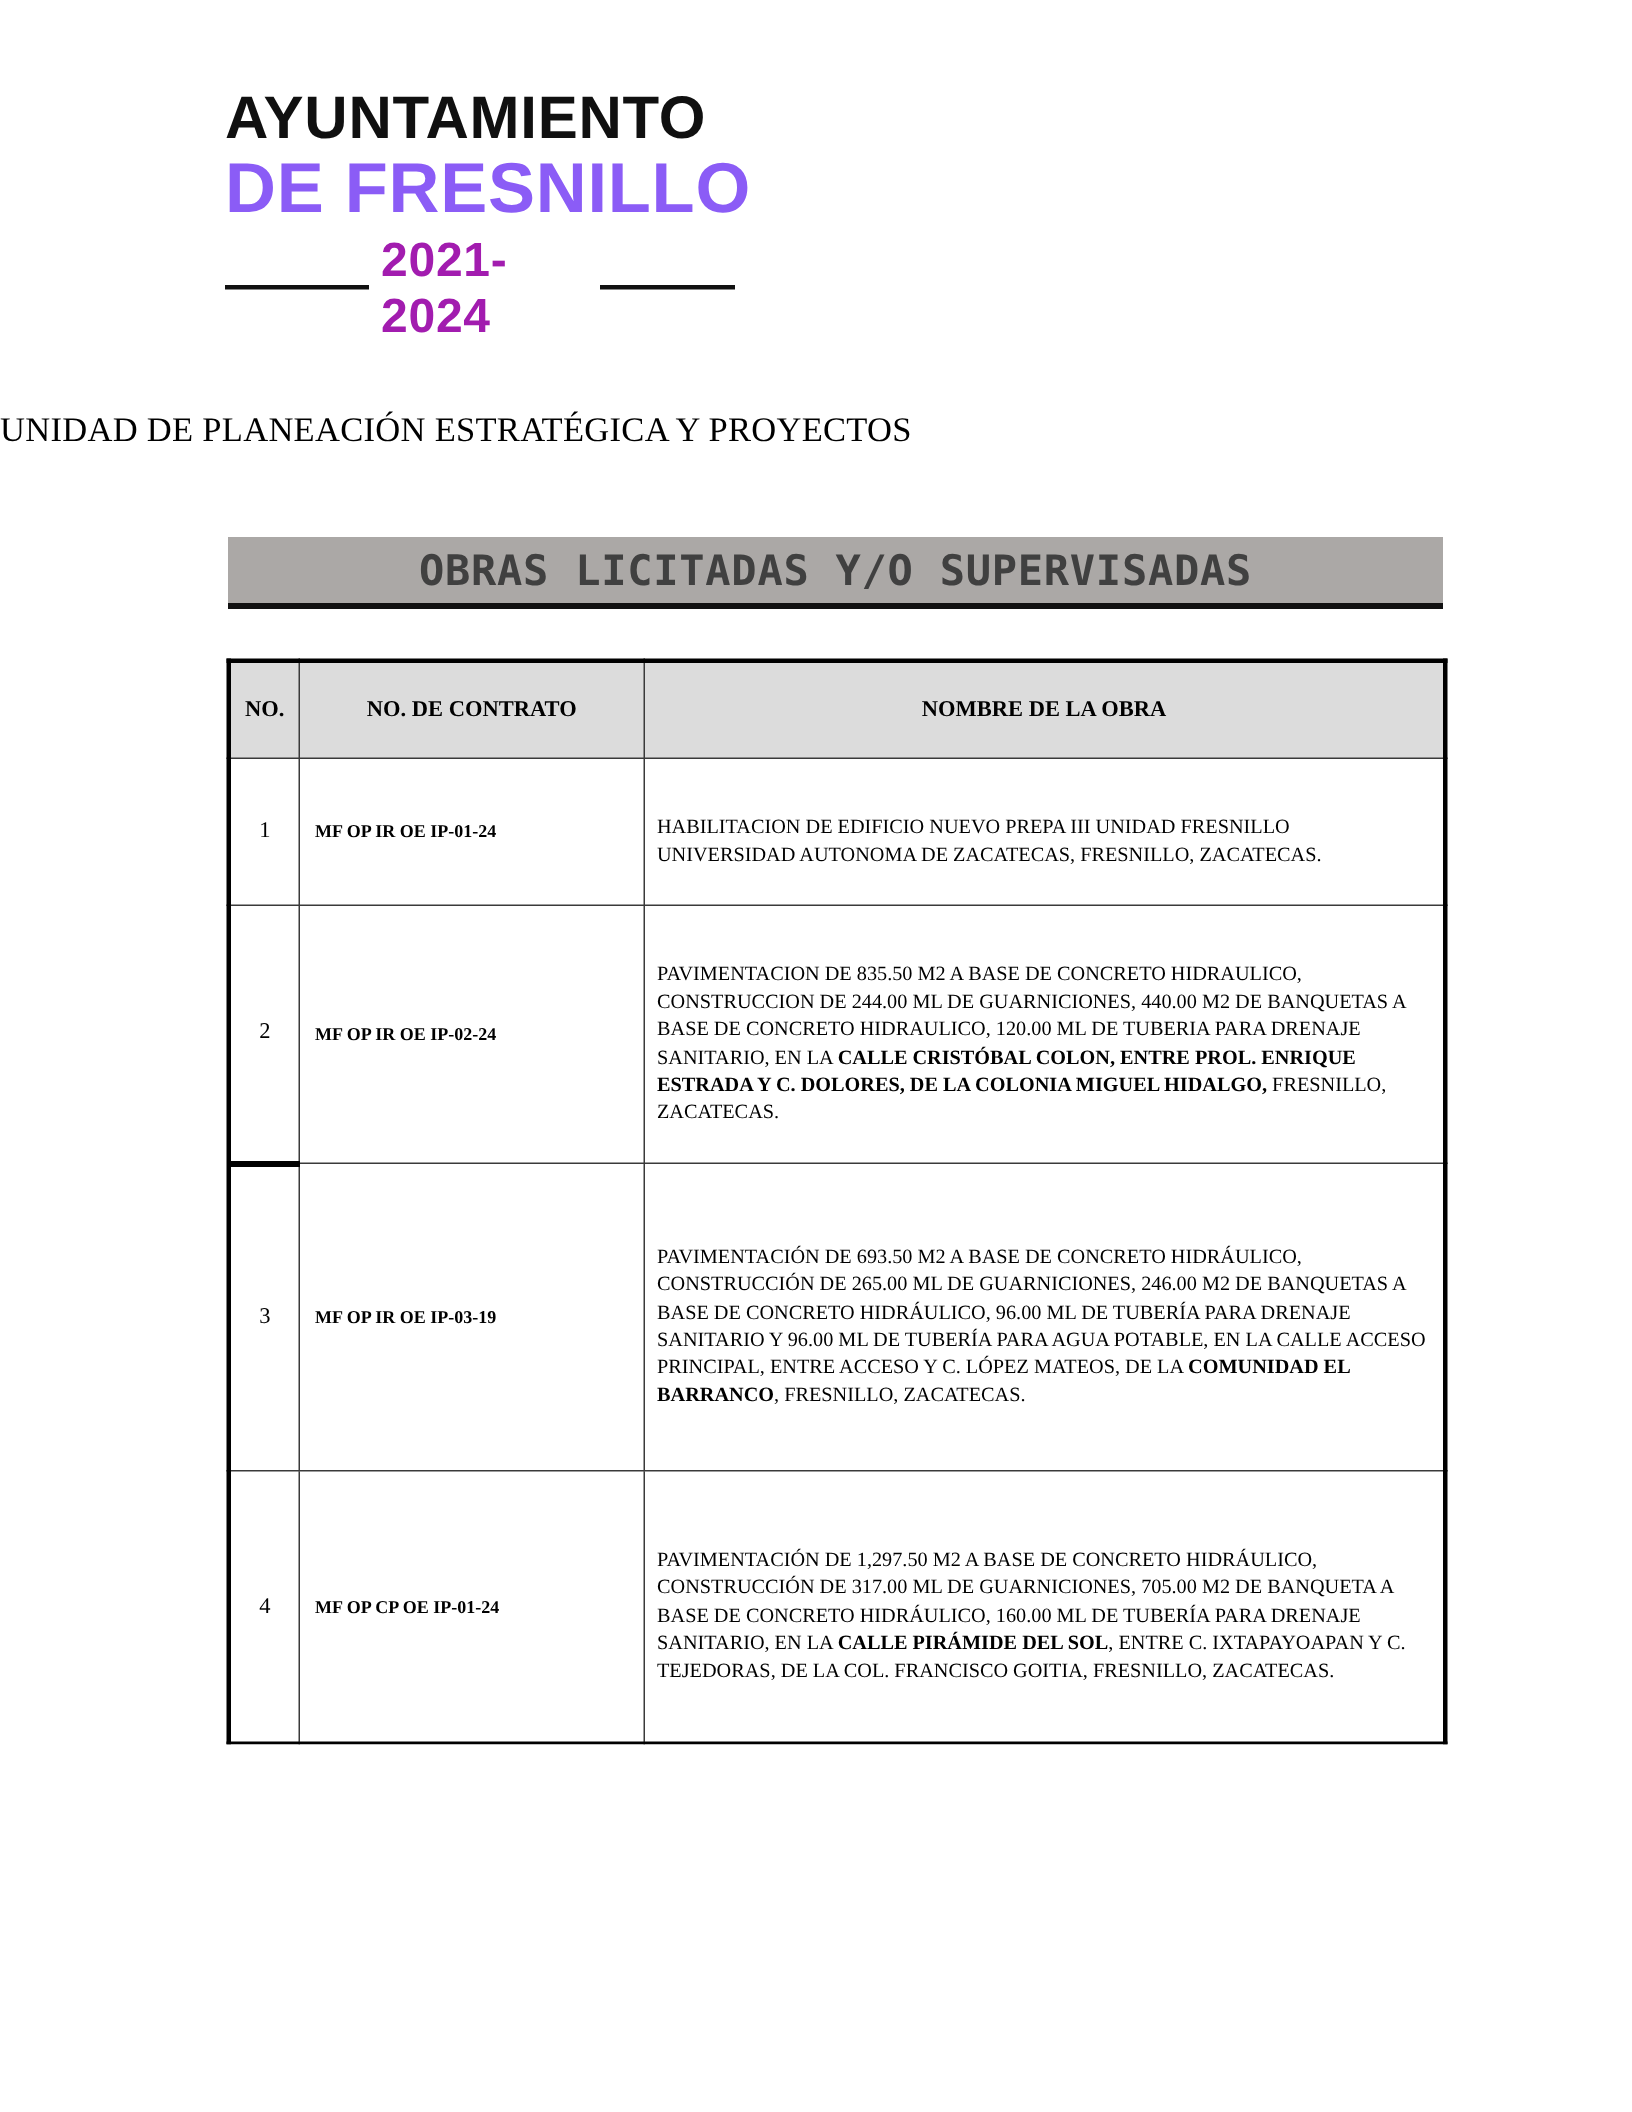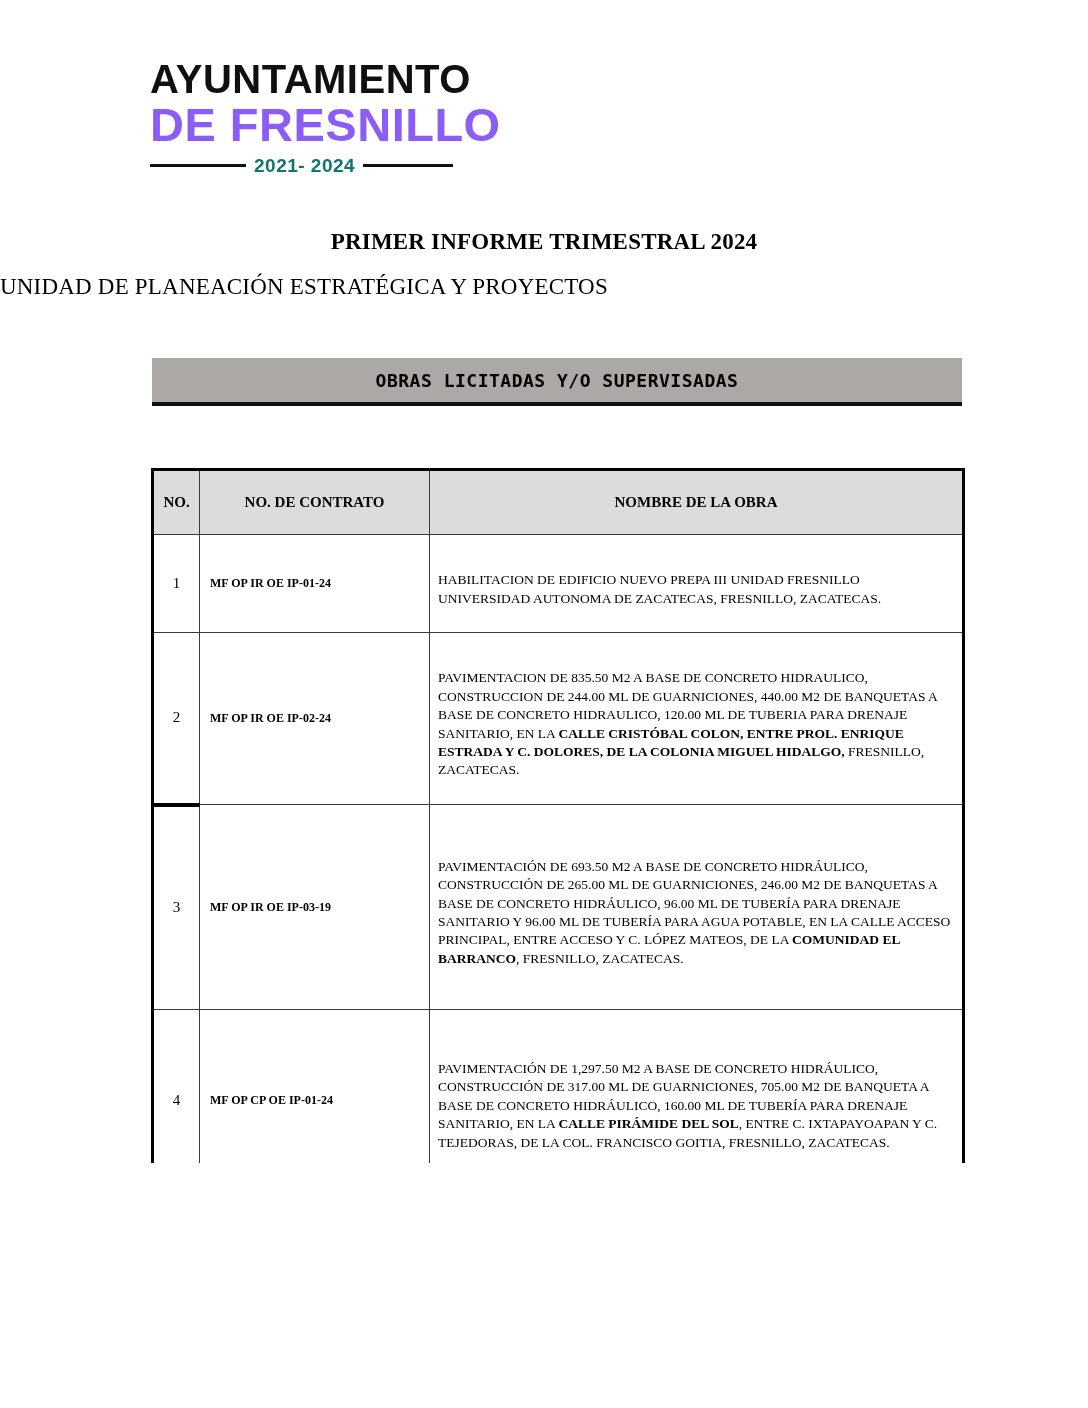--- a/index.html
+++ b/index.html
@@ -9,38 +9,38 @@
   
   .logo{position:absolute;left:150px;top:58px;width:400px;}
   .logo-line1{font-family:"Liberation Sans", sans-serif;font-weight:bold;font-size:40px;
               letter-spacing:0.5px;line-height:1.05;color:#101010;}
   .logo-line2{font-family:"Liberation Sans", sans-serif;font-weight:bold;font-size:47px;
               letter-spacing:0.5px;line-height:1.08;color:#8b5cf6;}
   .logo-years{display:flex;align-items:center;margin-top:4px;width:340px;}
   .logo-years .rule{height:3px;background:#111;flex:0 0 auto;}
   .rule-left{width:96px;}
   .rule-right{width:90px;}
-  .years-text{font-family:"Liberation Sans", sans-serif;font-weight:bold;font-size:19px;
-              padding:0 8px;letter-spacing:0.5px;color:#0f766e;text-align:right;}
+  .years-text{font-family:"Liberation Sans", sans-serif;font-weight:bold;font-size:32px;
+              padding:0 8px;letter-spacing:0.5px;color:#a21caf;}
 
   
   .doc-title-1{position:absolute;top:229px;left:0;width:1088px;text-align:center;
                font-weight:bold;font-size:23px;letter-spacing:0.2px;}
   .doc-title-2{position:absolute;top:274px;left:0;width:1088px;text-align:left;
                font-weight:normal;font-size:23px;letter-spacing:0.2px;}
 
   
   .banner{position:absolute;left:152px;top:358px;width:810px;height:44px;
           background:#aba8a6;border-bottom:4px solid #111;
           display:flex;align-items:center;justify-content:center;}
-  .banner-label{font-family:"DejaVu Sans Mono", monospace;font-weight:bold;font-size:18px;
-                letter-spacing:0.5px;color:#000000;}
+  .banner-label{font-family:"DejaVu Sans Mono", monospace;font-weight:bold;font-size:28px;
+                letter-spacing:0.5px;color:#404040;}
 
   
-  table.obras{position:absolute;left:151px;top:468px;width:811px;
+  table.obras{position:absolute;left:151px;top:439px;width:811px;
               border-collapse:collapse;table-layout:fixed;}
   table.obras col.c-no{width:47px;}
   table.obras col.c-contract{width:230px;}
   table.obras col.c-obra{width:534px;}
   table.obras th, table.obras td{border:1.5px solid #3a3a3a;vertical-align:middle;}
   table.obras{border:3px solid #000;}
   table.obras thead tr{height:65px;background:#dcdcdc;}
   table.obras th{font-size:15px;font-weight:bold;text-align:center;padding:2px 4px;}
   td.cell-no{text-align:center;font-size:15px;}
   td.cell-contract{font-weight:bold;font-size:12px;padding:2px 8px 2px 10px;}
@@ -60,21 +60,20 @@
   <div class="logo">
     <div class="logo-line1">AYUNTAMIENTO</div>
     <div class="logo-line2">DE FRESNILLO</div>
     <div class="logo-years">
       <span class="rule rule-left"></span>
       <span class="years-text">2021- 2024</span>
       <span class="rule rule-right"></span>
     </div>
   </div>
 
-  <div class="doc-title-1">PRIMER INFORME TRIMESTRAL 2024</div>
   <div class="doc-title-2">UNIDAD DE PLANEACIÓN ESTRATÉGICA Y PROYECTOS</div>
 
   <div class="banner" style="background: rgb(171, 168, 166); border-bottom-color: rgb(17, 17, 17);">
     <span class="banner-label">OBRAS LICITADAS Y/O SUPERVISADAS</span>
   </div>
 
   <table class="obras">
     <colgroup>
       <col class="c-no">
         <col class="c-contract">

